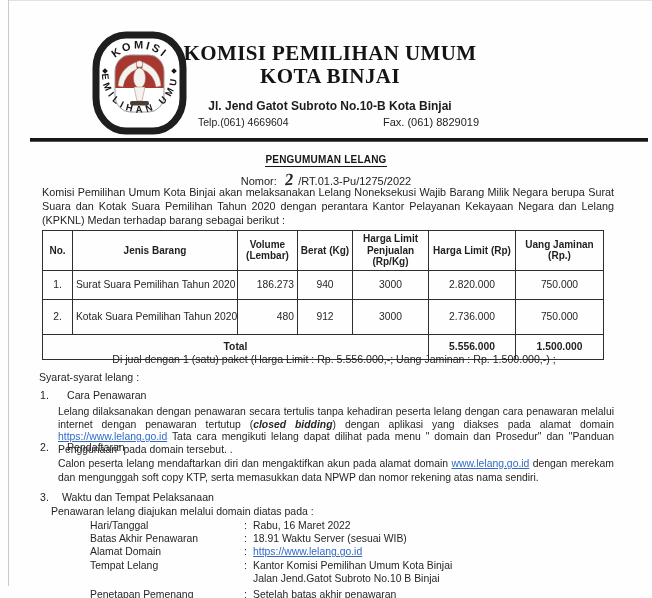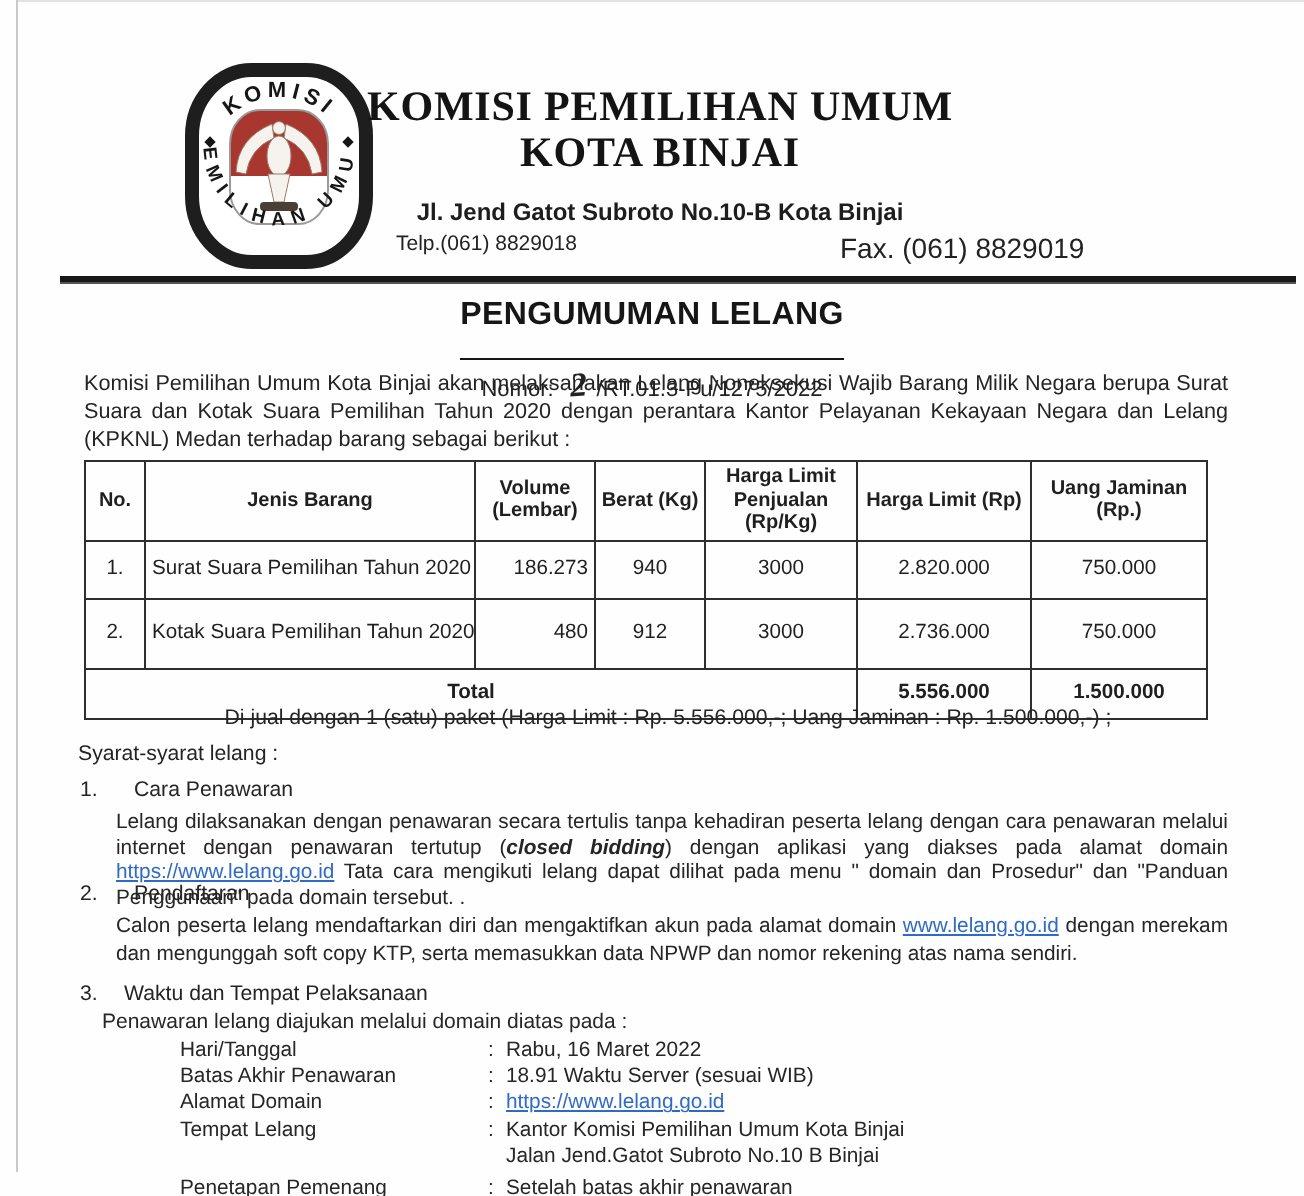--- a/index.html
+++ b/index.html
@@ -13,28 +13,28 @@
 
   
   .logo { position:absolute; left:92px; top:31px; width:95px; height:104px; }
   .org-block { position:absolute; left:168px; top:42px; width:324px; text-align:center; }
   .org-line1, .org-line2 {
     font-family:"Liberation Serif", serif; font-weight:bold; color:#141414;
     font-size:21px; line-height:23px; letter-spacing:0.4px; white-space:nowrap;
   }
   .org-address { margin-top:11px; font-size:12px; font-weight:bold; color:#1d1d1d; white-space:nowrap; }
   .telp { position:absolute; left:198px; top:116px; font-size:10.5px; color:#222; }
-  .fax  { position:absolute; left:383px; top:116px; font-size:14px; color:#222;margin-left:37px; }
+  .fax  { position:absolute; left:383px; top:116px; font-size:11px; color:#222; }
   .header-rule { position:absolute; left:30px; top:138px; width:618px; height:3px; background:#171717; border-bottom:1px solid #555; }
 
   
   .title-block { position:absolute; left:0; top:149px; width:652px; text-align:center; }
   .doc-title {
-    display:inline-block; font-size:16px; font-weight:bold; color:#161616;
-    border-bottom:1.5px solid #161616; padding-bottom:12px; letter-spacing:0.2px;
+    display:inline-block; font-size:10px; font-weight:bold; color:#161616;
+    border-bottom:1.5px solid #161616; padding-bottom:1px; letter-spacing:0.2px;
   }
   .doc-number { margin-top:3px; font-size:11px; color:#222; }
   .doc-number .handnum {
     font-family:"Liberation Serif", serif; font-style:italic; font-weight:bold;
     font-size:17px; display:inline-block; transform:rotate(-4deg); margin:0 5px 0 8px;
   }
 
   
   .intro {
     position:absolute; left:42px; top:186px; width:572px;
@@ -111,21 +111,21 @@
       <rect x="11" y="38" width="4" height="4" transform="rotate(45 13 40)" fill="#161616"></rect>
       <rect x="80" y="38" width="4" height="4" transform="rotate(45 82 40)" fill="#161616"></rect>
     </svg>
   </div>
 
   <div class="org-block">
     <div class="org-line1">KOMISI PEMILIHAN UMUM</div>
     <div class="org-line2">KOTA BINJAI</div>
     <div class="org-address">Jl. Jend Gatot Subroto No.10-B Kota Binjai</div>
   </div>
-  <div class="telp">Telp.(061) 8829018</div>
+  <div class="telp">Telp.(061) 4669604</div>
   <div class="fax">Fax. (061) 8829019</div>
   <div class="header-rule"></div>
 
   <div class="title-block">
     <span class="doc-title">PENGUMUMAN LELANG</span>
     <div class="doc-number">
       <span>Nomor:</span><span class="handnum">2</span><span>/RT.01.3-Pu/1275/2022</span>
     </div>
   </div>
 

